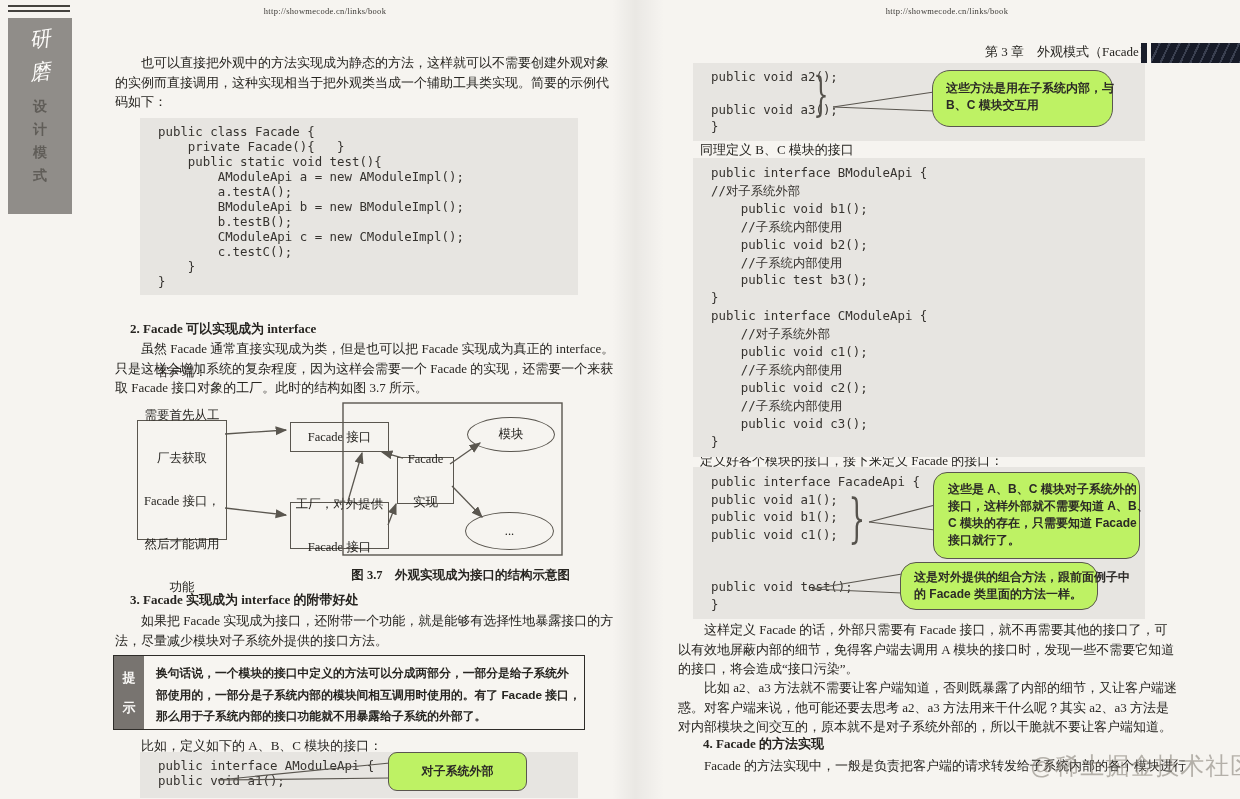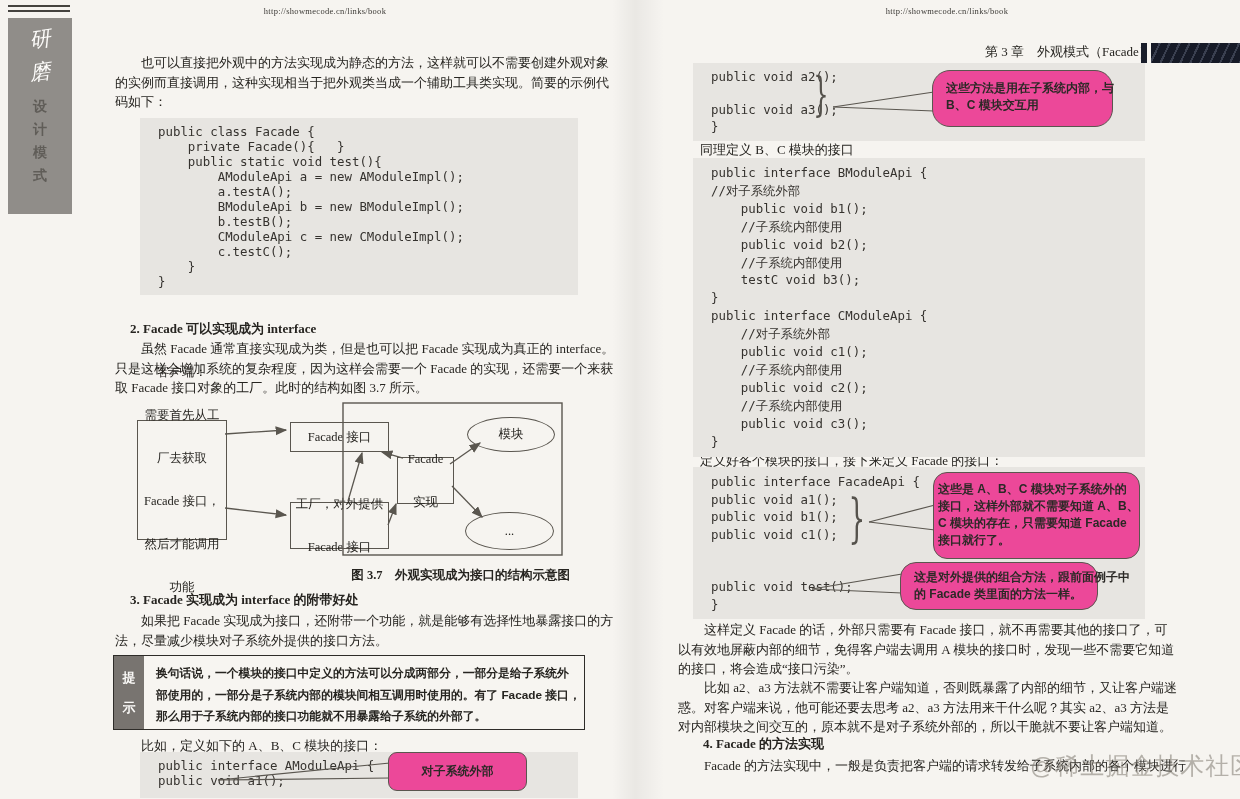--- a/index.html
+++ b/index.html
@@ -30,21 +30,21 @@
            justify-content:center;gap:12px;color:#fbfaf8;font-size:13px;
            font-family:"Liberation Sans",sans-serif;font-weight:bold;flex:none;}
   .tip-body{padding:7px 10px 0 12px;}
   .tip-line{font-family:"Liberation Sans",sans-serif;font-weight:bold;font-size:11.8px;line-height:21.5px;white-space:pre;}
   
   .figure-box{border:1.4px solid #5a564f;display:flex;flex-direction:column;align-items:center;
               justify-content:center;text-align:center;font-size:12.5px;line-height:19px;z-index:3;gap:24px;}
   .ellipse{border-radius:50%;}
   .fig-line{white-space:pre;}
   
-  .bubble{border:1.4px solid #5a564f;background:#ec4899;z-index:6;}
+  .bubble{border:1.4px solid #5a564f;background:#bef264;z-index:6;}
   .bubble-line{font-family:"Liberation Sans",sans-serif;font-weight:bold;font-size:12px;white-space:pre;color:#2b2926;}
   .brace{color:#55524c;font-family:"DejaVu Serif",serif;font-weight:300;z-index:4;display:flex;
          align-items:center;justify-content:center;}
   .watermark{font-family:"Liberation Sans",sans-serif;font-size:24px;letter-spacing:1px;
              color:rgba(125,120,112,.55);z-index:9;white-space:pre;}
   .pagenum{font-size:9px;color:#b5b1a9;}
   svg.overlay{position:absolute;pointer-events:none;z-index:5;}
   .gutter{background:linear-gradient(to right,rgba(0,0,0,0) 0,rgba(0,0,0,.05) 45%,rgba(0,0,0,0) 100%);z-index:8;}
 </style>
 </head>
@@ -187,21 +187,21 @@
 
   <div class="abs body-line" style="left:700px;top:140px;">同理定义 B、C 模块的接口</div>
 
   <div class="abs codeblock" style="left:693px;top:158px;width:434px;line-height:17.9px;">
       <div class="code-line">public interface BModuleApi {</div>
       <div class="code-line">//对子系统外部</div>
       <div class="code-line">    public void b1();</div>
       <div class="code-line">    //子系统内部使用</div>
       <div class="code-line">    public void b2();</div>
       <div class="code-line">    //子系统内部使用</div>
-      <div class="code-line">    testC void b3();</div>
+      <div class="code-line">    public test b3();</div>
       <div class="code-line">}</div>
       <div class="code-line">public interface CModuleApi {</div>
       <div class="code-line">    //对子系统外部</div>
       <div class="code-line">    public void c1();</div>
       <div class="code-line">    //子系统内部使用</div>
       <div class="code-line">    public void c2();</div>
       <div class="code-line">    //子系统内部使用</div>
       <div class="code-line">    public void c3();</div>
       <div class="code-line">}</div>
     </div>
@@ -213,21 +213,21 @@
       <div class="code-line">public void a1();</div>
       <div class="code-line">public void b1();</div>
       <div class="code-line">public void c1();</div>
       <div class="code-line">&nbsp;</div>
       <div class="code-line">&nbsp;</div>
       <div class="code-line">public void test();</div>
       <div class="code-line">}</div>
     </div>
   <div class="abs brace" style="left:846px;top:489px;width:22px;height:56px;font-size:48px;transform:scale(.55,1.1);">}</div>
 
-  <div class="abs bubble" style="left:933px;top:472px;width:207px;height:87px;border-radius:14px;padding:8px 0 0 4px;box-sizing:border-box;">
+  <div class="abs bubble" style="left:933px;top:472px;width:207px;height:87px;border-radius:14px;padding:8px 0 0 14px;box-sizing:border-box;">
       <div class="bubble-line">这些是 A、B、C 模块对子系统外的</div>
       <div class="bubble-line">接口，这样外部就不需要知道 A、B、</div>
       <div class="bubble-line">C 模块的存在，只需要知道 Facade</div>
       <div class="bubble-line">接口就行了。</div>
     </div>
 
   <div class="abs bubble" style="left:900px;top:562px;width:198px;height:48px;border-radius:16px;padding:6px 0 0 13px;box-sizing:border-box;">
       <div class="bubble-line">这是对外提供的组合方法，跟前面例子中</div>
       <div class="bubble-line">的 Facade 类里面的方法一样。</div>
     </div>

